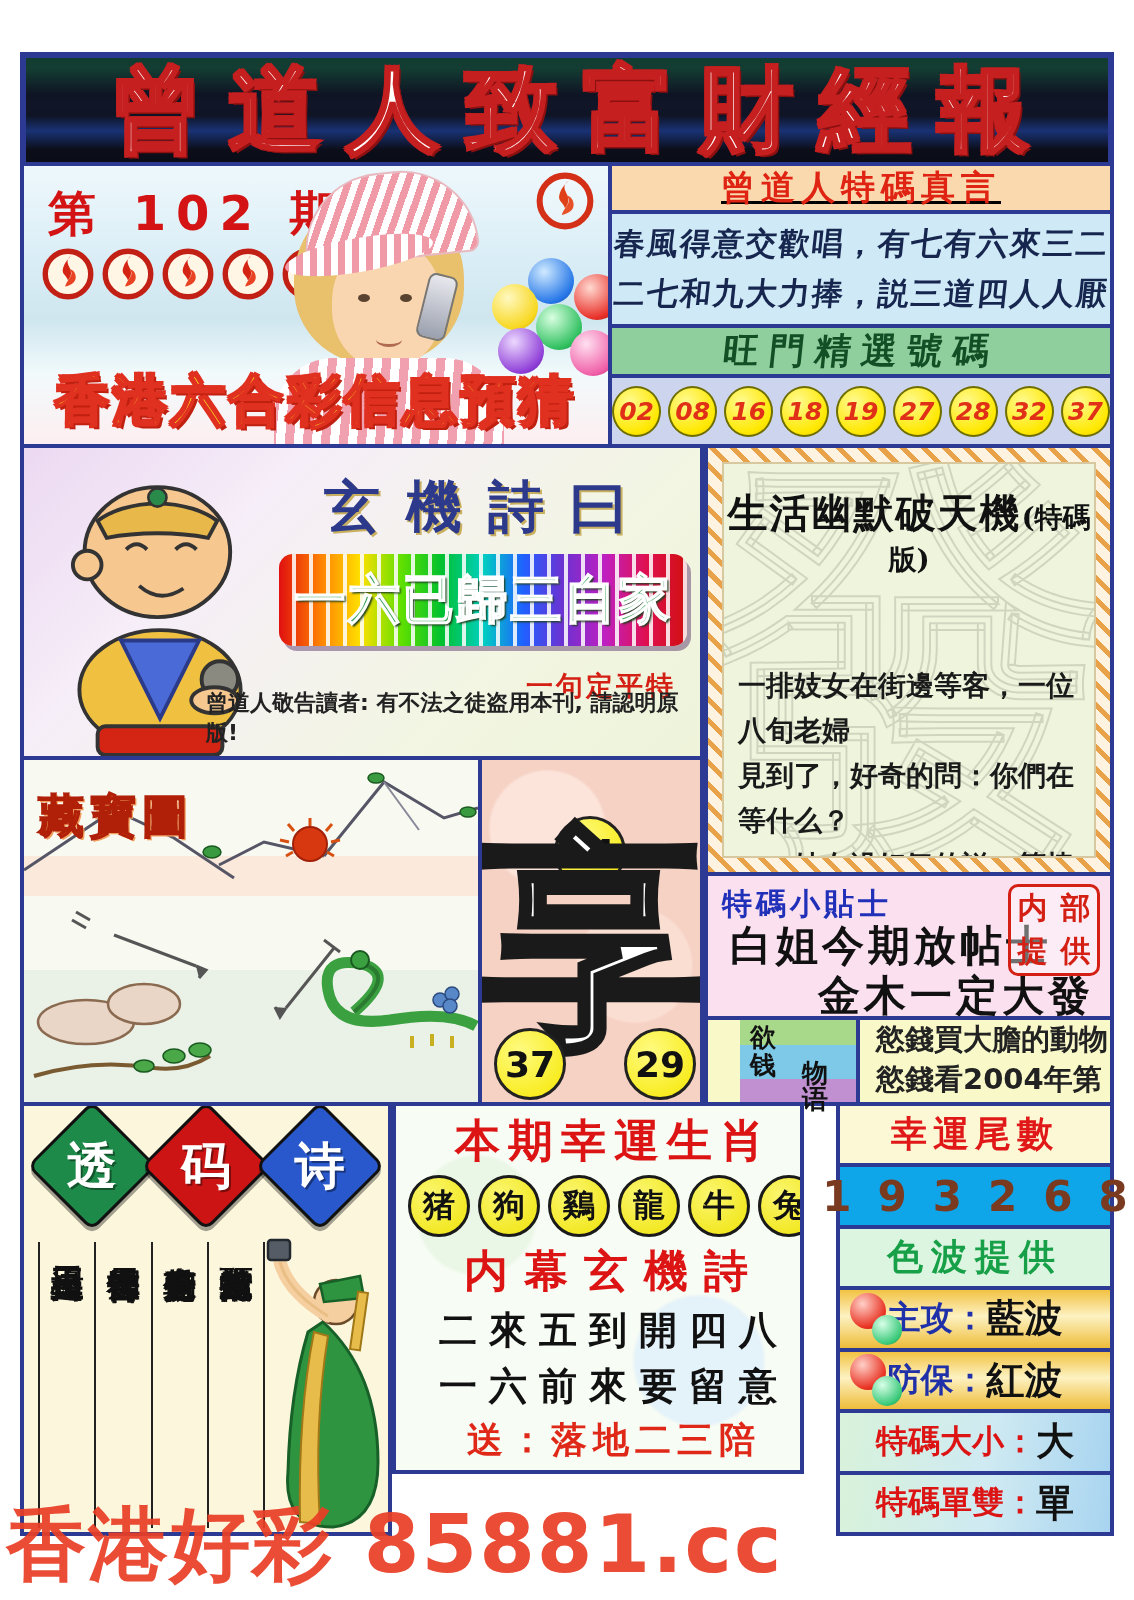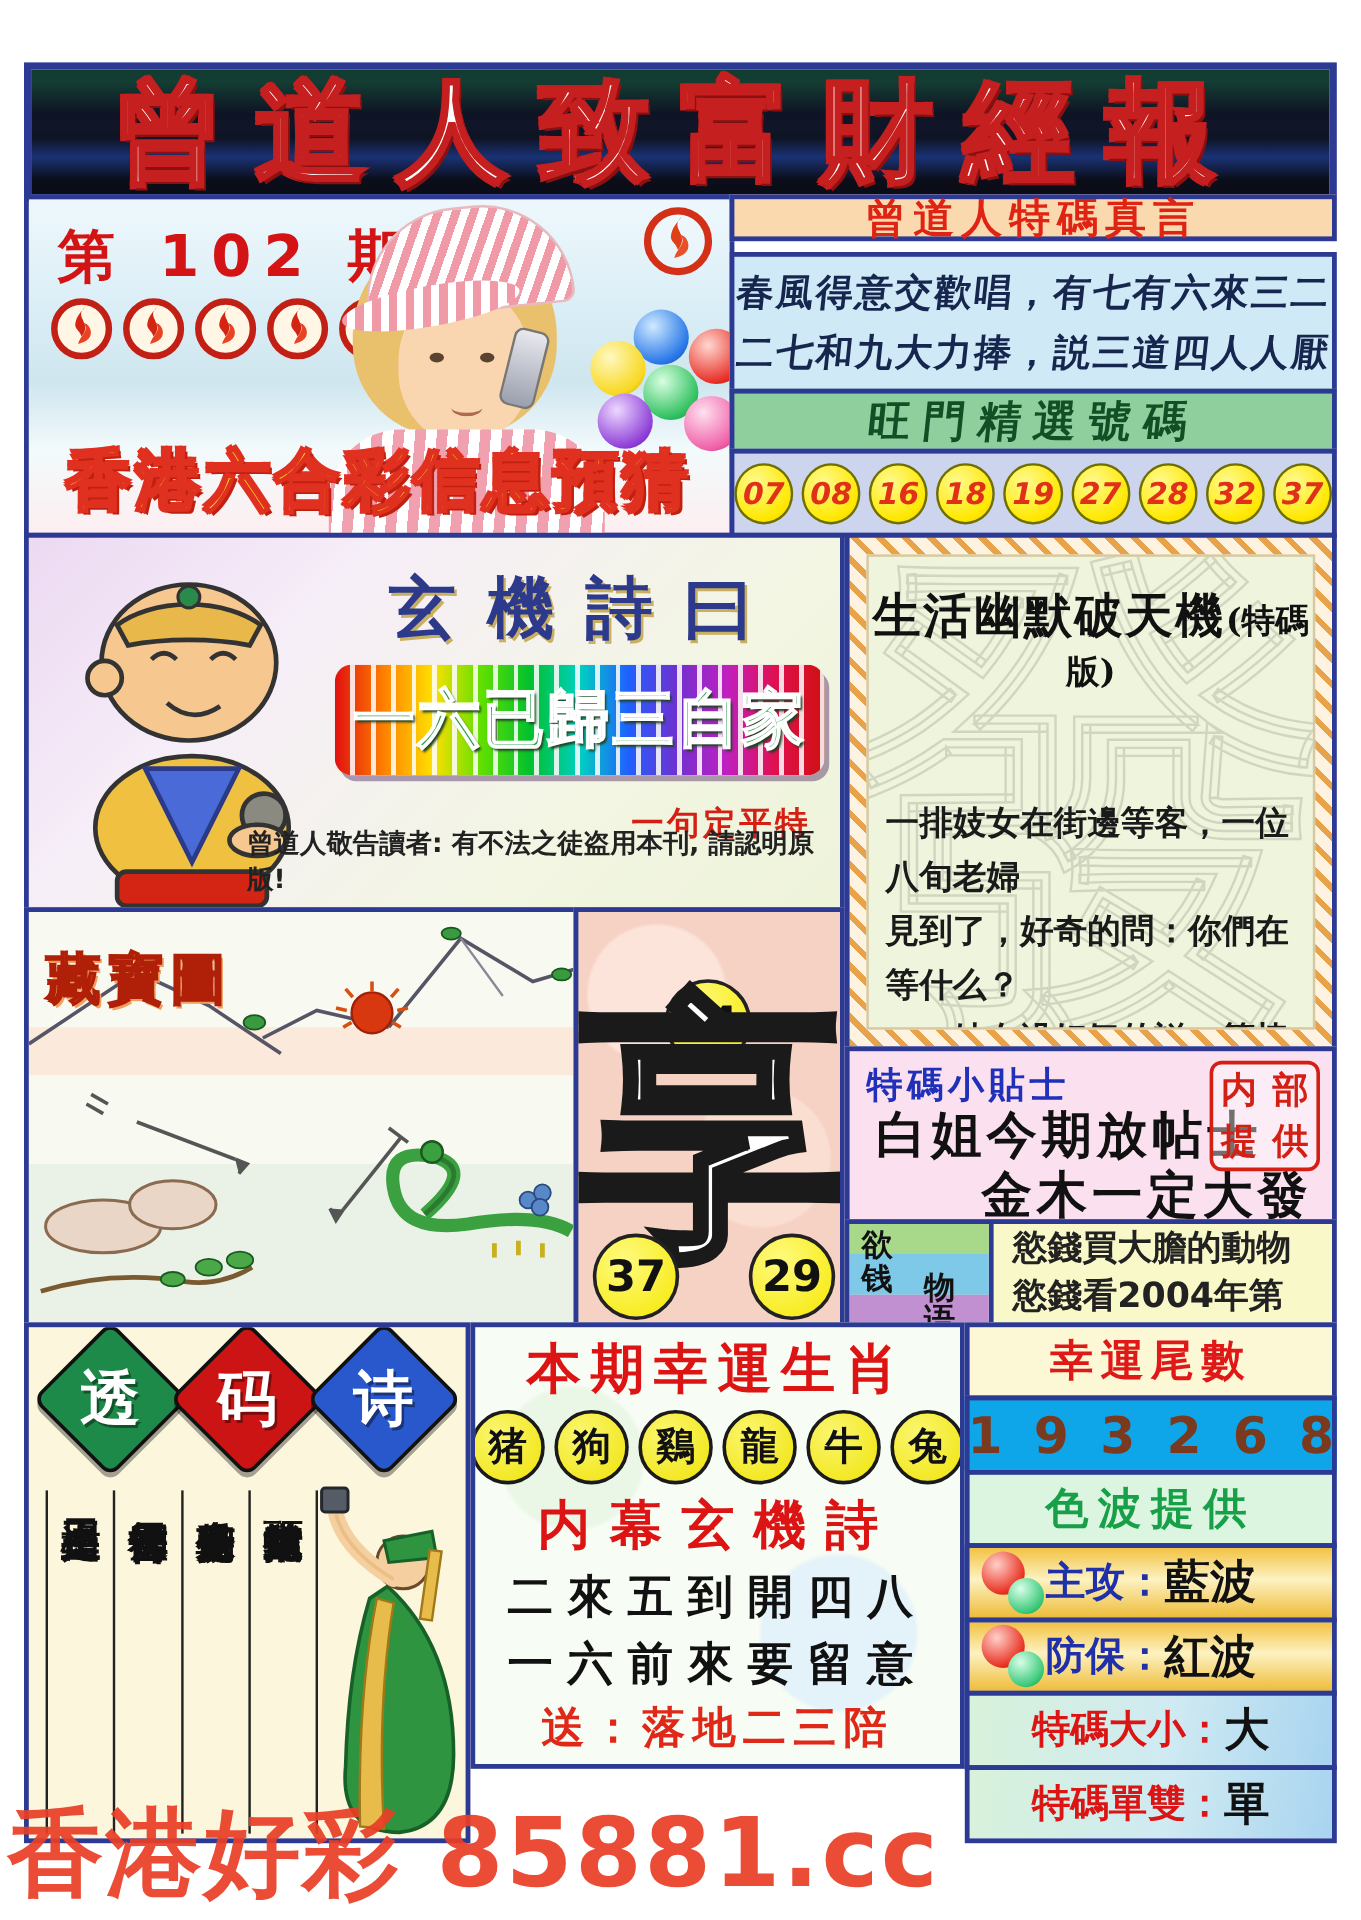--- a/index.html
+++ b/index.html
@@ -1,18 +1,18 @@
 <!DOCTYPE html>
 <html><head>
 <meta charset="utf-8">
 <style>
   html,body{margin:0;padding:0;background:#ffffff;}
   .canvas{position:relative;width:1134px;height:1600px;background:#ffffff;overflow:hidden;
           font-family:"DejaVu Sans","Liberation Sans",sans-serif;}
-  .panel{position:absolute;border:4px solid #2c3a94;box-sizing:border-box;}
+  .panel{position:absolute;border:4px solid #2c3a94;box-sizing:border-box;padding-left:32px;}
 
   
   .masthead{left:20px;top:52px;width:1094px;height:116px;border:6px solid #2c3a94;
     background:
       linear-gradient(180deg,rgba(40,200,120,.25) 10%,rgba(0,0,0,0) 35%),
       linear-gradient(180deg,rgba(0,0,0,0) 55%,rgba(40,90,220,.45) 70%,rgba(0,0,0,0) 88%),
       linear-gradient(180deg,#0b0d18 0%,#101628 45%,#0a0c16 100%);
     display:flex;align-items:center;justify-content:center;}
   .masthead-title{font-size:92px;font-weight:bold;color:#ffffff;letter-spacing:26px;line-height:1;
     -webkit-text-stroke:3px #c61f1f;
@@ -42,21 +42,21 @@
     background:repeating-linear-gradient(95deg,#f0a0ae 0 9px,#ffffff 9px 18px);}
   .photo-subtitle{position:absolute;left:0;bottom:6px;width:100%;text-align:center;
     font-size:54px;font-weight:bold;color:#ffe41e;letter-spacing:4px;
     -webkit-text-stroke:2px #e03020;
     text-shadow:3px 3px 0 #c02010,-2px -2px 0 #e03020,2px -2px 0 #e03020,-2px 2px 0 #e03020;}
 
   
   .right-stack{left:608px;top:162px;width:506px;height:286px;border:none;}
   .rs-cell{position:absolute;left:0;width:100%;border:4px solid #2c3a94;box-sizing:border-box;
     display:flex;align-items:center;justify-content:center;}
-  .rs-zhenyan-hdr{top:0;height:39px;background:#fbd9ae;}
+  .rs-zhenyan-hdr{top:0;height:52px;background:#fbd9ae;text-decoration:underline;}
   .rs-zhenyan-hdr span{font-size:34px;font-weight:bold;color:#e02414;letter-spacing:6px;}
   .rs-verse{top:48px;height:118px;background:#cfeaf6;flex-direction:column;justify-content:space-evenly;}
   .rs-verse div{font-size:31px;font-weight:bold;color:#17264f;letter-spacing:2px;transform:skewX(-6deg);}
   .rs-wangmen-hdr{top:162px;height:54px;background:#8fcf9e;}
   .rs-wangmen-hdr span{font-size:36px;font-weight:bold;color:#134f25;letter-spacing:10px;transform:skewX(-6deg);}
   .rs-numbers{top:212px;height:74px;background:#ccd4ee;gap:7px;}
   .num-ball{width:47px;height:47px;border-radius:50%;background:radial-gradient(circle at 35% 30%,#fffa90,#ffe800 70%,#f0c800);
     border:2px solid #6f6f00;display:flex;align-items:center;justify-content:center;
     font-size:25px;font-weight:bold;font-style:italic;color:#e03018;}
 
@@ -270,21 +270,21 @@
       <span>曾道人特碼真言</span>
     </div>
     <div class="rs-cell rs-verse">
       <div>春風得意交歡唱，有七有六來三二</div>
       <div>二七和九大力捧，説三道四人人厭</div>
     </div>
     <div class="rs-cell rs-wangmen-hdr">
       <span>旺門精選號碼</span>
     </div>
     <div class="rs-cell rs-numbers">
-      <span class="num-ball">07</span>
+      <span class="num-ball">02</span>
       <span class="num-ball">08</span>
       <span class="num-ball">16</span>
       <span class="num-ball">18</span>
       <span class="num-ball">19</span>
       <span class="num-ball">27</span>
       <span class="num-ball">28</span>
       <span class="num-ball">32</span>
       <span class="num-ball">37</span>
     </div>
   </div>

